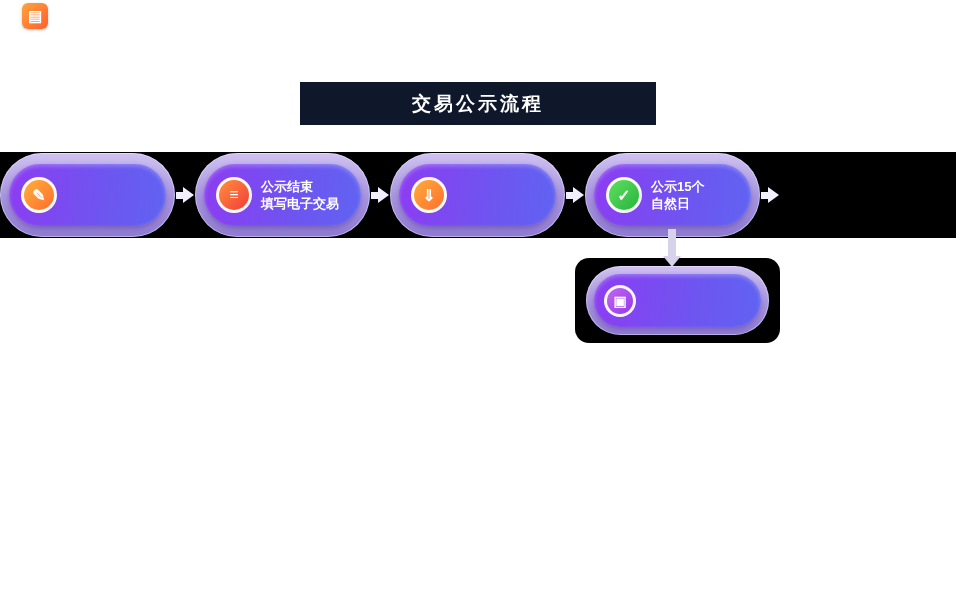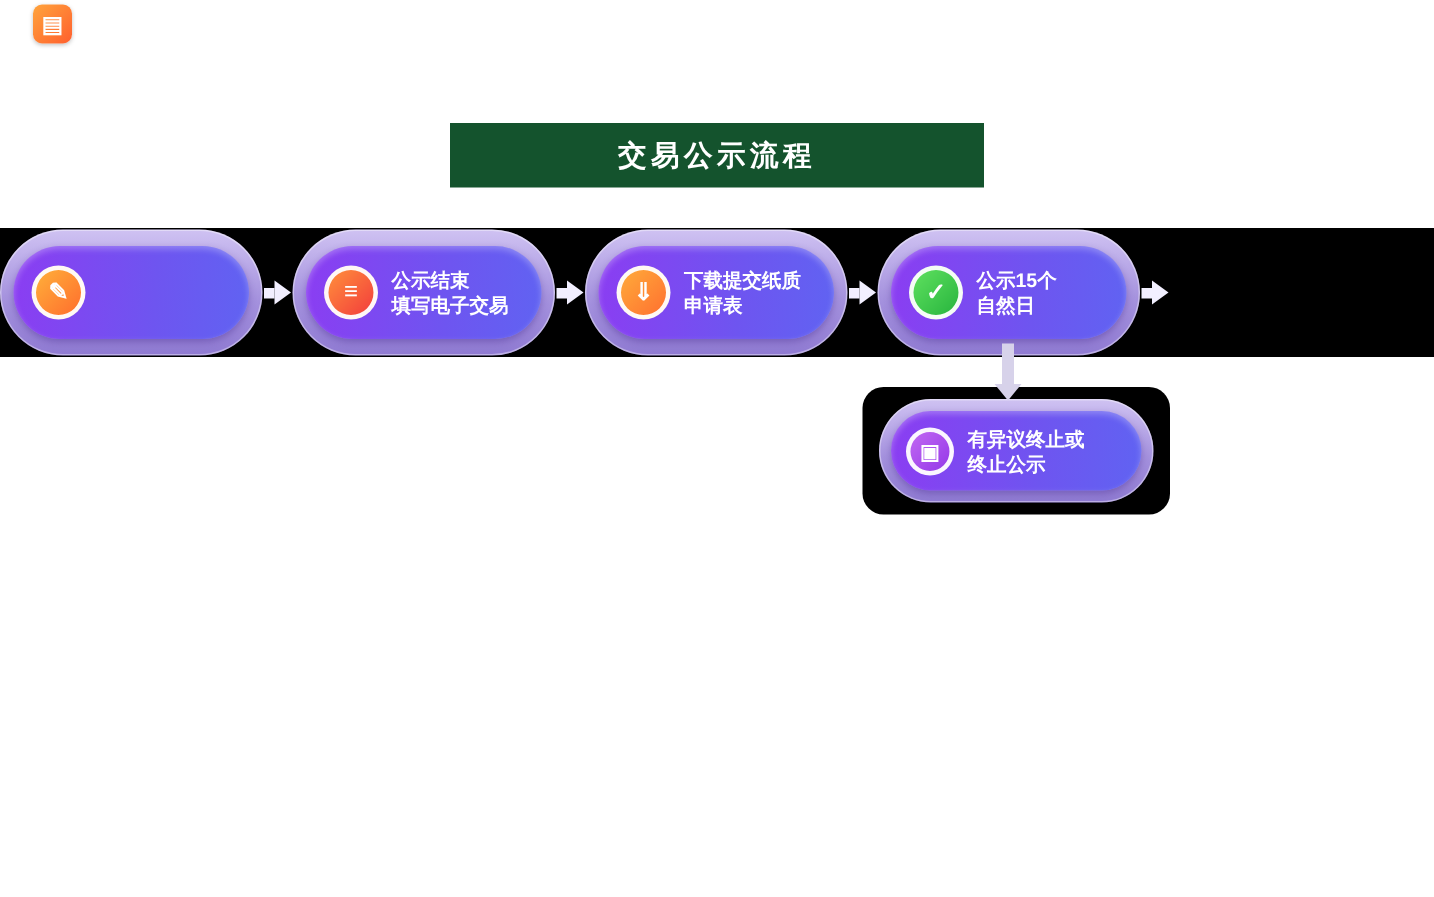--- a/index.html
+++ b/index.html
@@ -80,21 +80,21 @@
   .branch-box .pill-inner{width:167px;height:53px;border-radius:27px;padding-left:10px;}
   .branch-box .icon-ring{flex:0 0 32px;width:32px;height:32px;font-size:14px;}
 </style>
 </head>
 <body>
 
 <div class="corner-icon" style="--c1: #ffa43c; --c2: #ff5f2e;">
   <span>▤</span>
 </div>
 
-<div class="title-bar" style="background: #14532d; color: rgb(255, 255, 255);">
+<div class="title-bar" style="background: #0f172a; color: rgb(255, 255, 255);">
   <span>交易公示流程</span>
 </div>
 
 <div class="flow-band" style="background: rgb(0, 0, 0); --arrow: #f2efff;">
 
   <div class="step">
     <div class="pill-outer">
       <div class="pill-inner">
         <div class="icon-ring" style="--c1: #ffb03a; --c2: #ff6d2d;">
           <span>✎</span>
@@ -130,24 +130,20 @@
         <span class="head"></span>
       </div>
   </div>
 
   <div class="step">
     <div class="pill-outer">
       <div class="pill-inner">
         <div class="icon-ring" style="--c1: #ffab3a; --c2: #ff7030;">
           <span>⇓</span>
         </div>
-        <div class="labels">
-          <div>下载提交纸质</div>
-          <div>申请表</div>
-        </div>
       </div>
     </div>
   </div>
 
   <div class="gap">
     <div class="arrow-right">
         <span class="tail"></span>
         <span class="head"></span>
       </div>
   </div>
@@ -180,19 +176,15 @@
   <span class="tail"></span>
     <span class="head"></span>
 </div>
 
 <div class="branch-box" style="background: rgb(0, 0, 0);">
   <div class="pill-outer">
     <div class="pill-inner">
       <div class="icon-ring" style="--c1: #c168f2; --c2: #9438e8;">
         <span>▣</span>
       </div>
-      <div class="labels">
-        <div>有异议终止或</div>
-        <div>终止公示</div>
-      </div>
     </div>
   </div>
 </div>
 
 </body></html>

